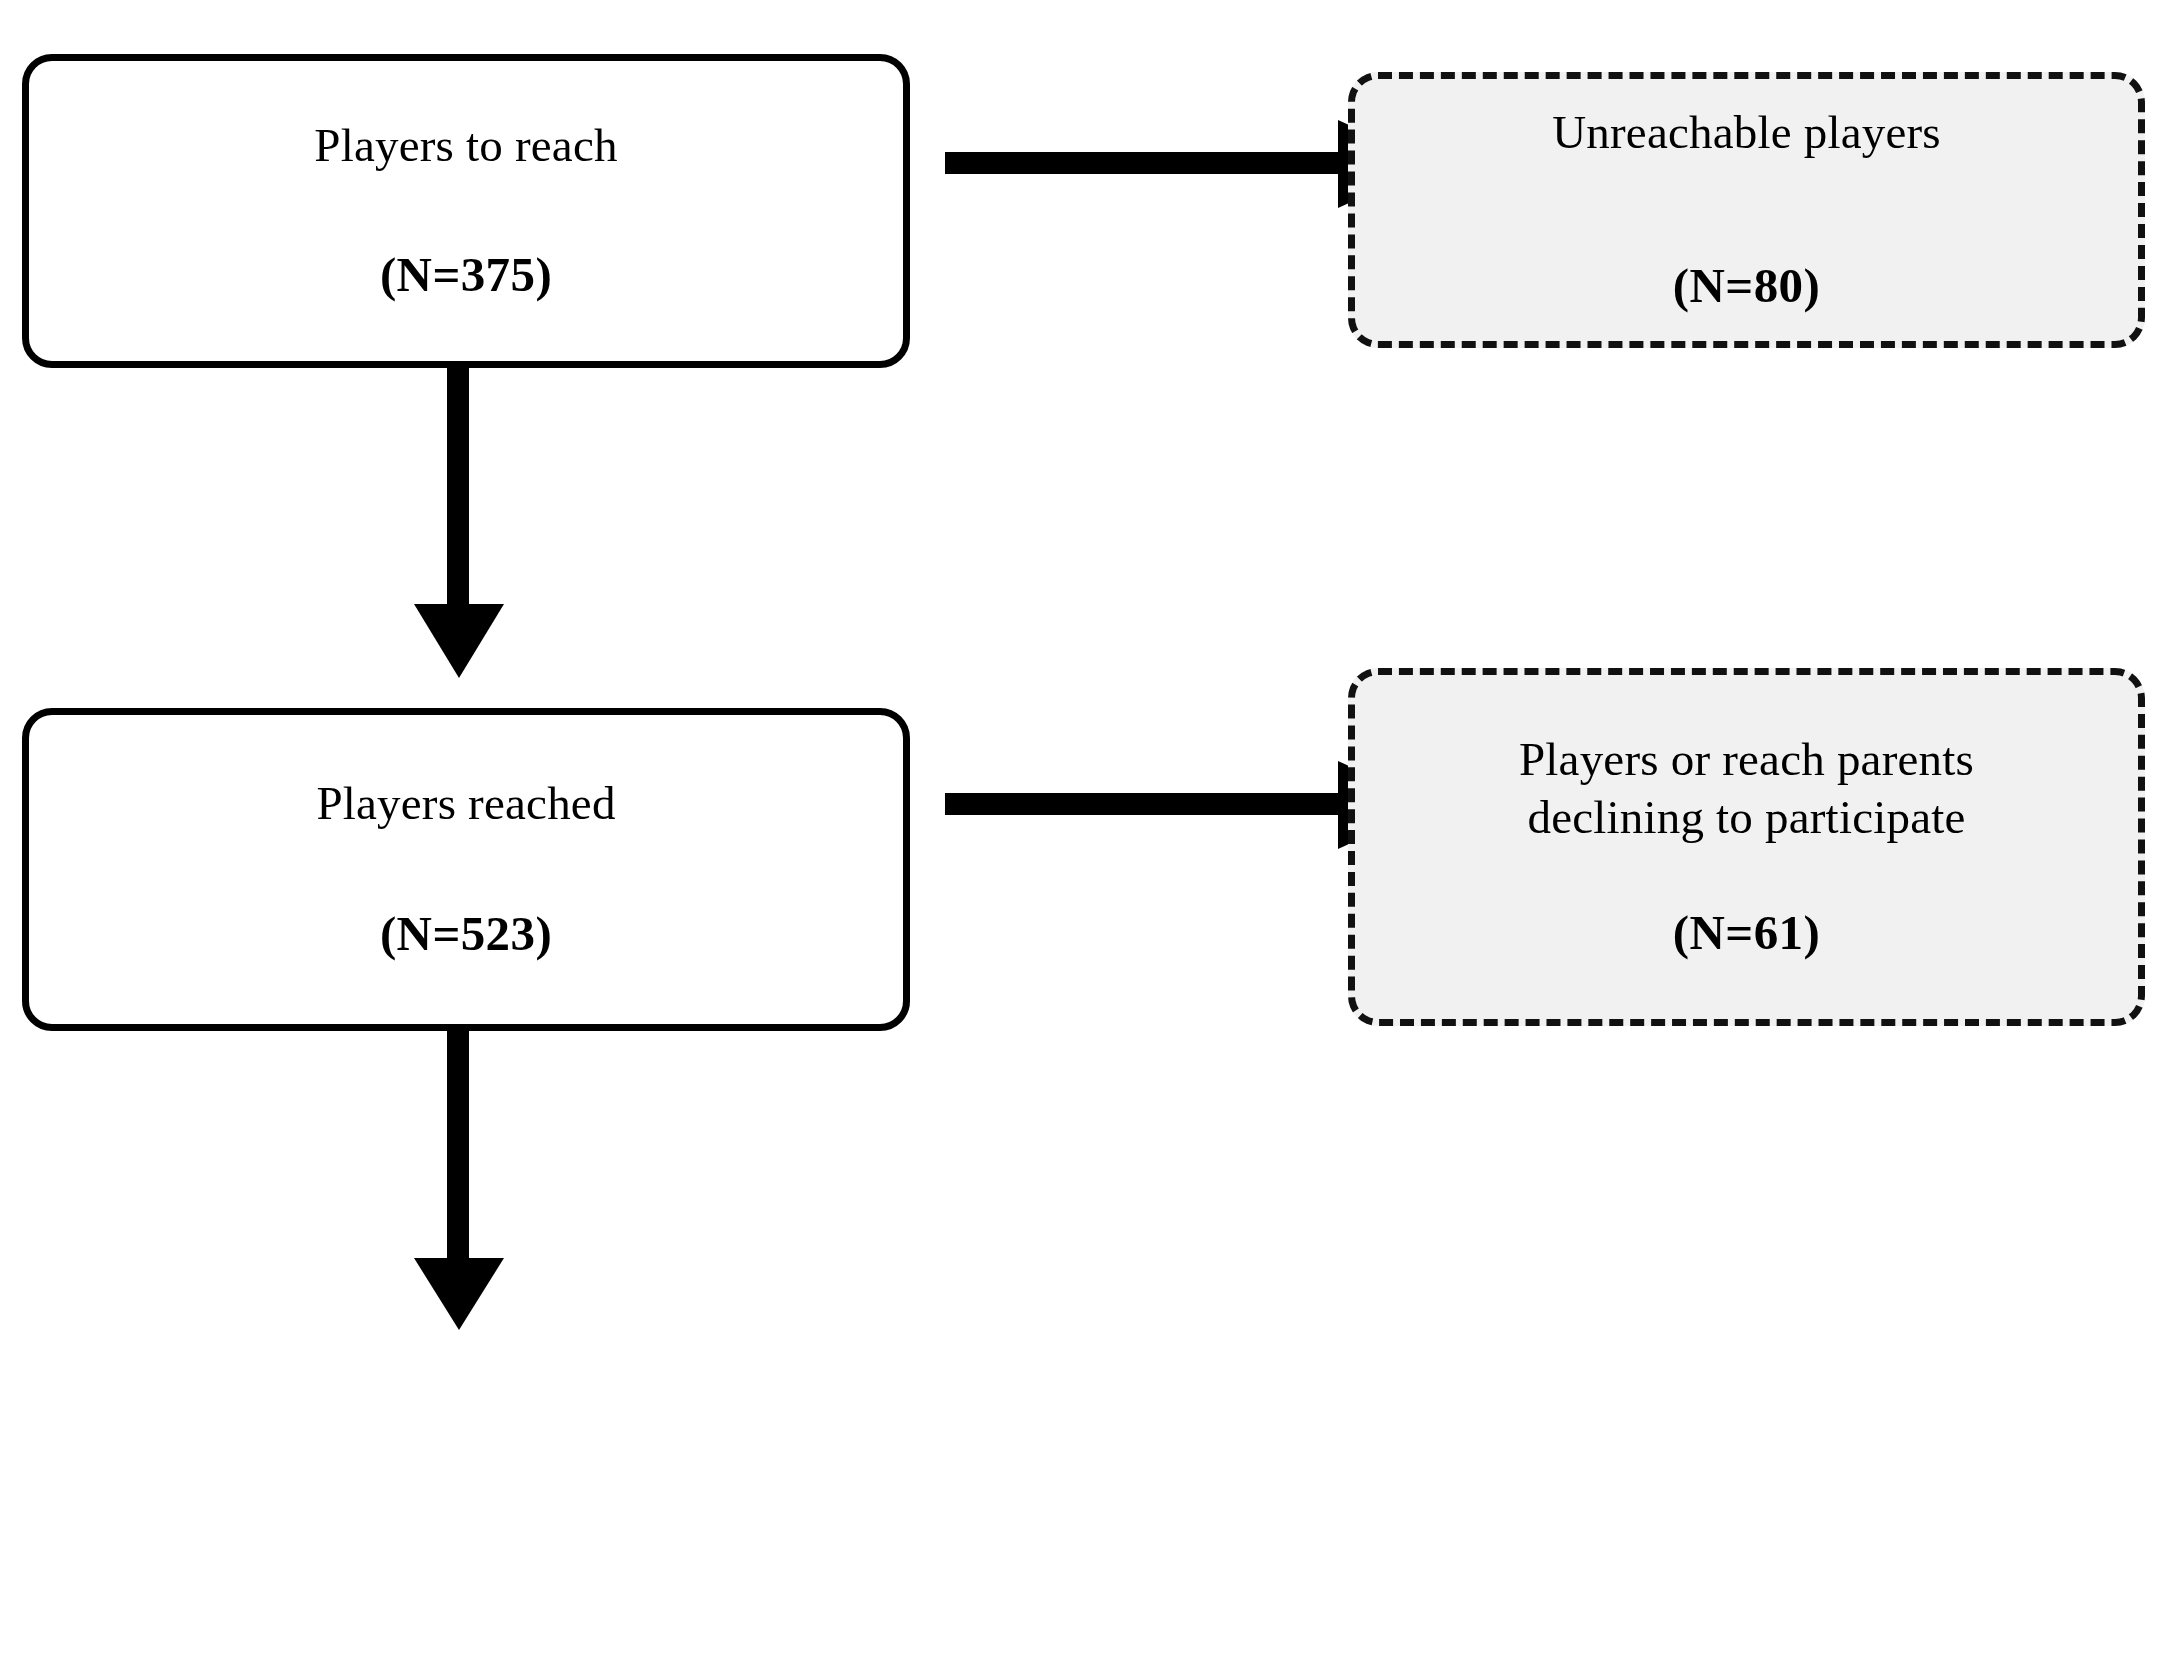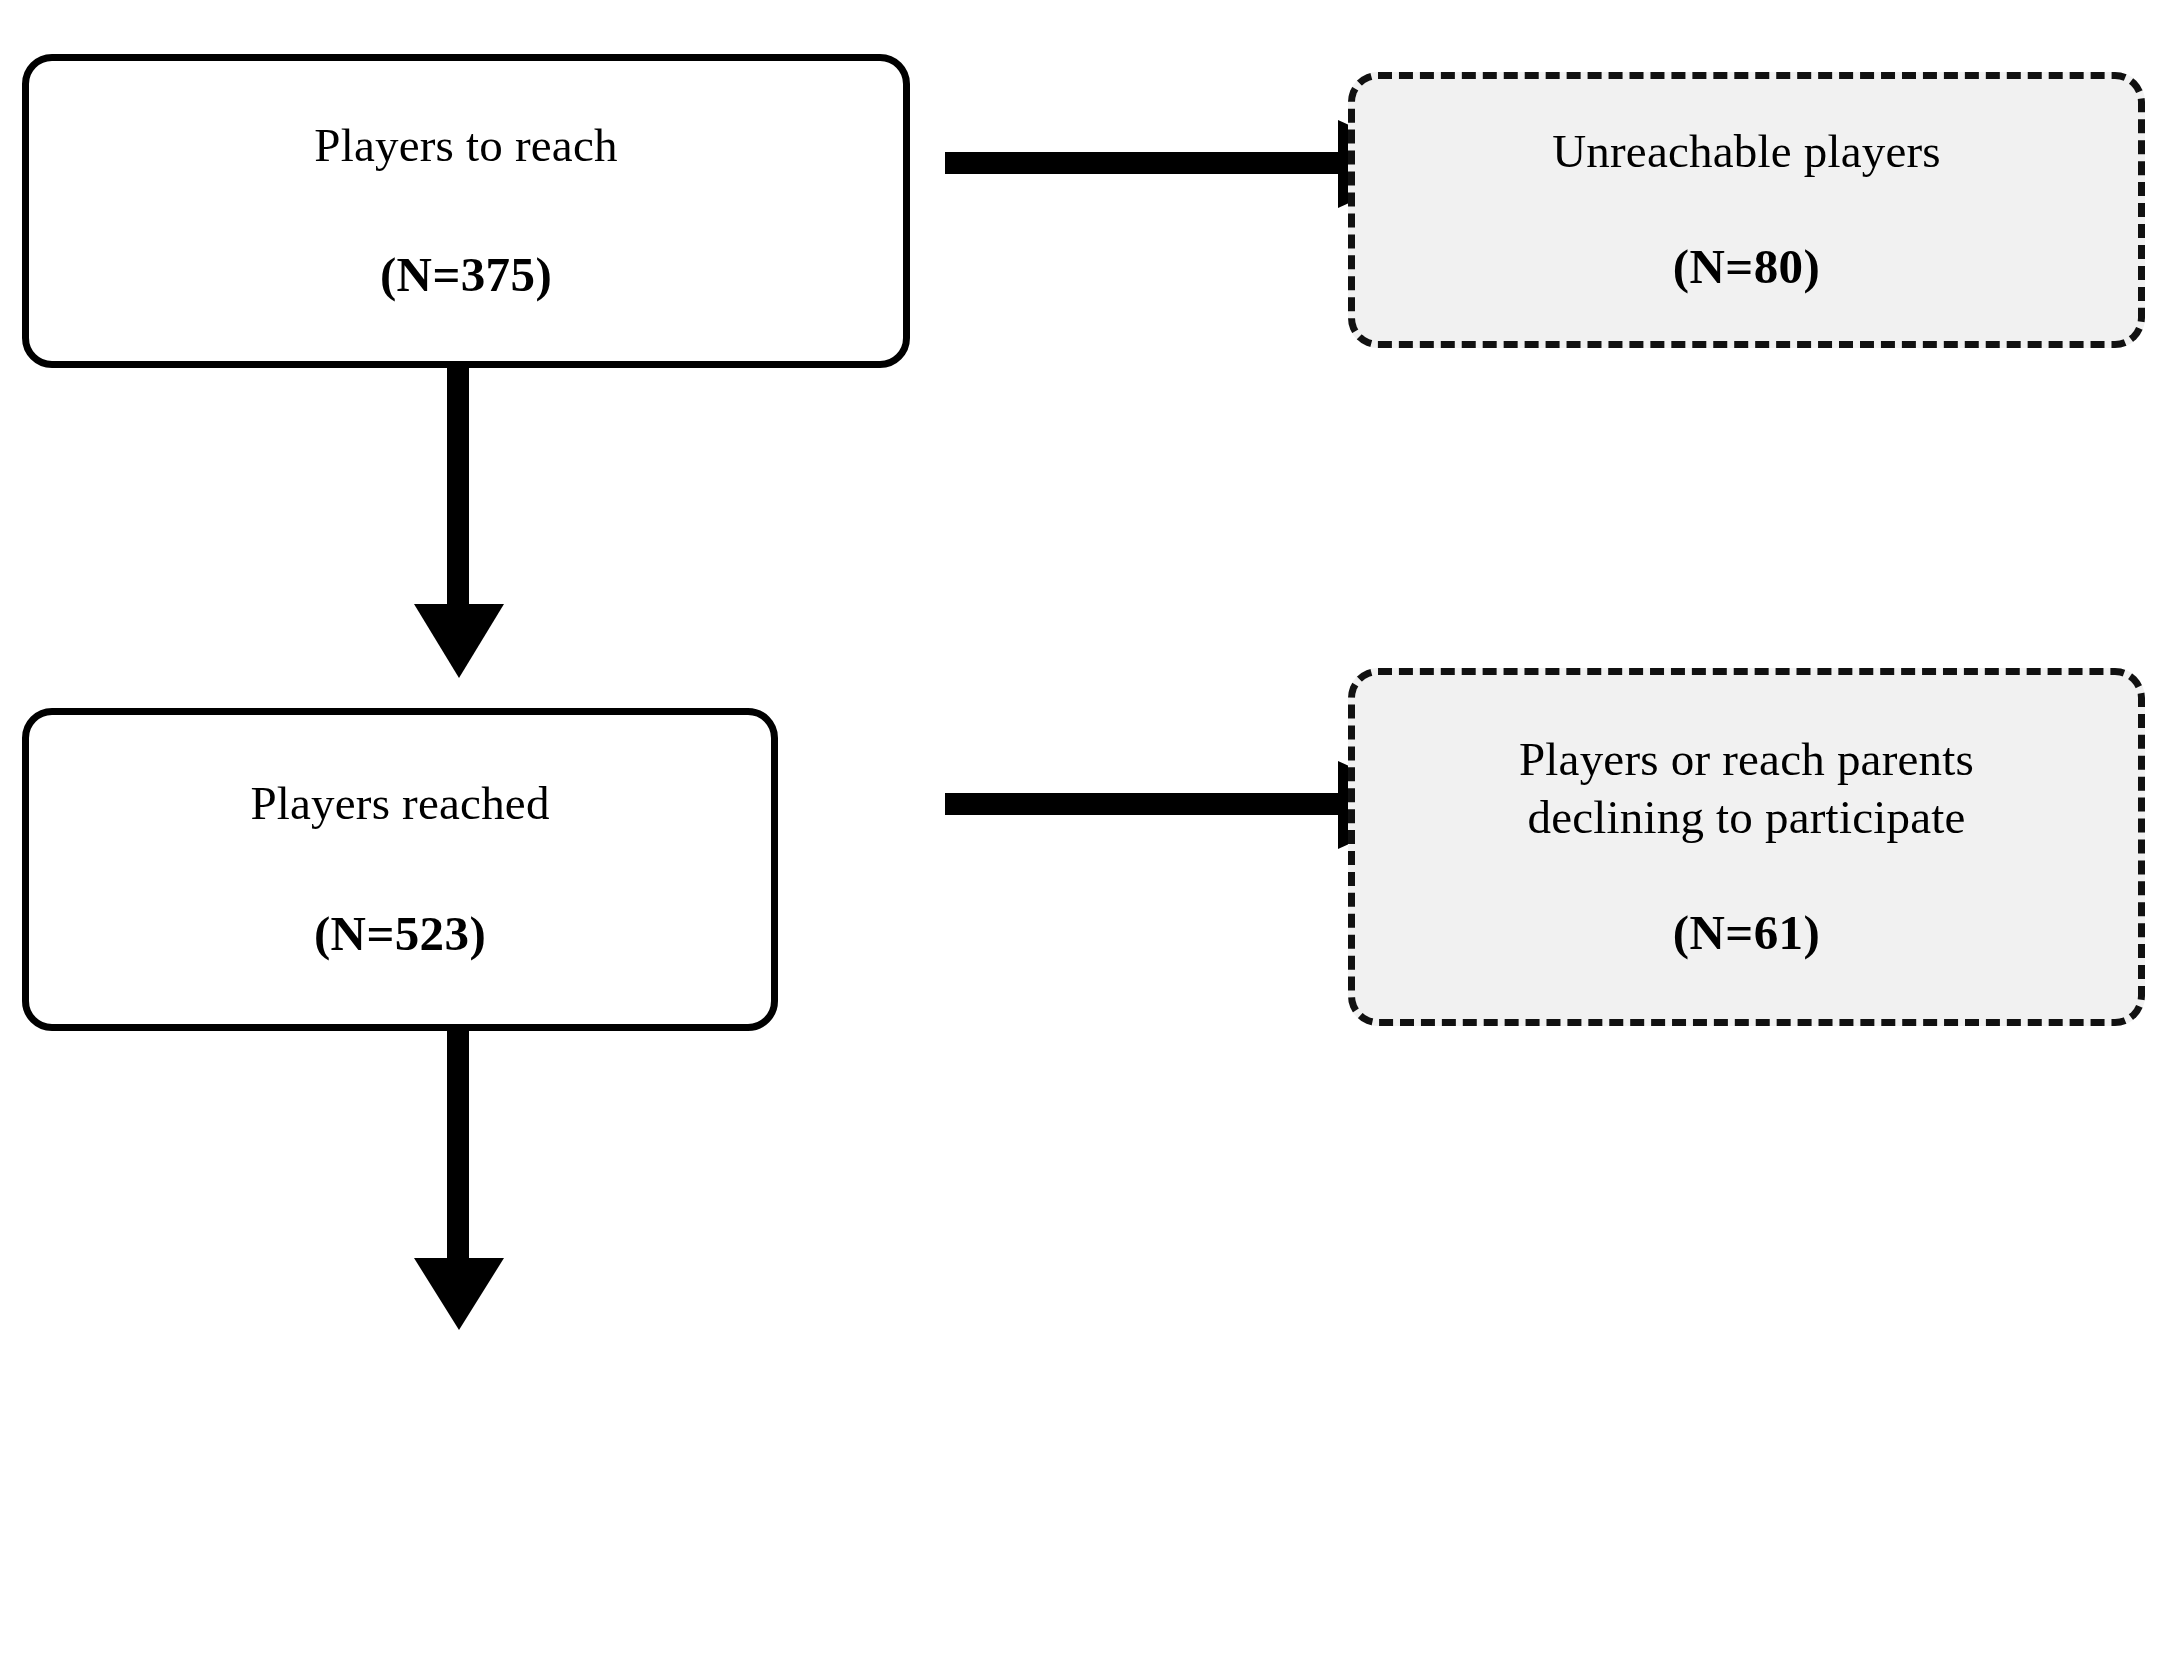--- a/index.html
+++ b/index.html
@@ -100,27 +100,27 @@
       <polygon points="414,1258 504,1258 459,1330" fill="#000000"></polygon>
     </g>
   </svg>
 
   <div class="node solid fill-white" style="left:22px; top:18px; width:888px; height:314px;">
     <div class="node-label">Players to reach</div>
     <div class="gap-lg"></div>
     <div class="node-count">(N=375)</div>
   </div>
 
-  <div class="node dashed fill-gray" style="left:1348px; top:36px; width:797px; height:276px;">
+  <div class="node dashed fill-gray" style="left:1348px; top:36px; width:797px; height:276px;gap:19px;">
     <div class="node-label">Unreachable players</div>
     <div class="gap-md"></div>
     <div class="node-count">(N=80)</div>
   </div>
 
-  <div class="node solid fill-white" style="left:22px; top:672px; width:756px; height:323px;justify-content:center;">
+  <div class="node solid fill-white" style="left:22px; top:672px; width:888px; height:323px;justify-content:center;">
     <div class="node-label">Players reached</div>
     <div class="gap-lg"></div>
     <div class="node-count">(N=523)</div>
   </div>
 
   <div class="node dashed fill-gray" style="left:1348px; top:632px; width:797px; height:358px;">
     <div class="node-label">Players or reach parents
 declining to participate</div>
     <div class="gap-md"></div>
     <div class="node-count">(N=61)</div>

